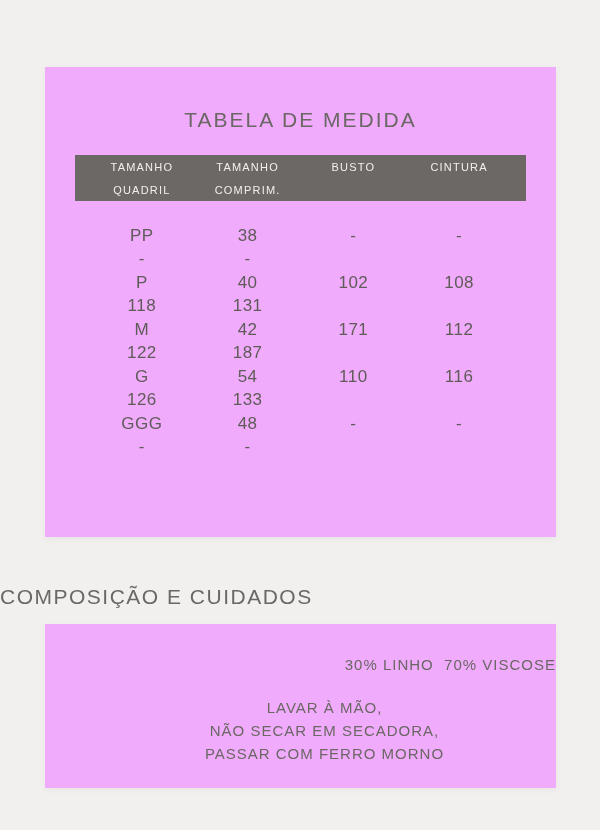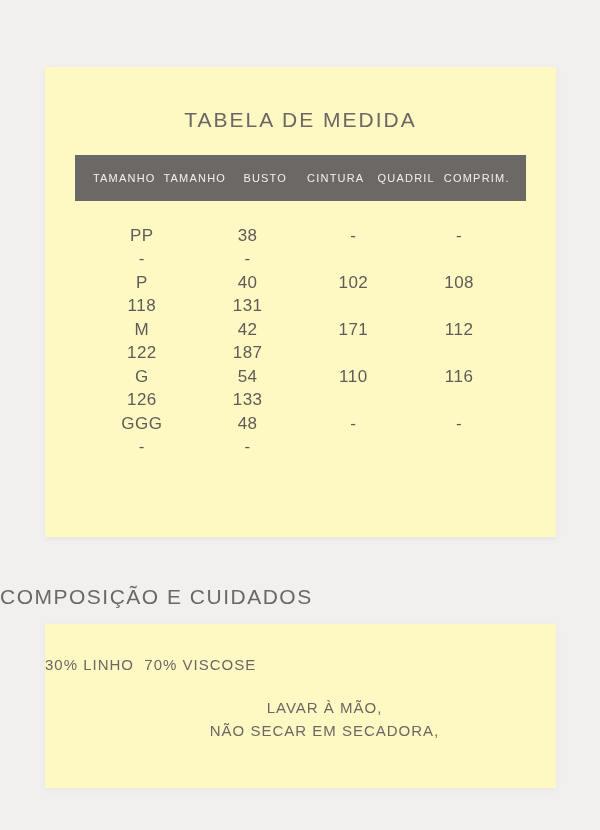--- a/index.html
+++ b/index.html
@@ -7,21 +7,21 @@
     width: 600px; height: 830px;
     font-family: "Liberation Sans", sans-serif;
     overflow: hidden;
   }
   body { background: #f2f0ef; position: relative; }
 
   .panel {
     position: absolute;
     left: 45px;
     width: 511px;
-    background: #fef9c3;
+    background: #f0abfc;
     box-shadow: 0 2px 6px rgba(90,80,75,0.06);
   }
   .panel-top  { top: 67px;  height: 470px; }
   .panel-bottom { top: 624px; height: 164px; }
 
   .chart-title {
     position: absolute;
     top: 40px; left: 0; right: 0;
     text-align: center;
     font-size: 21px;
@@ -29,21 +29,21 @@
     letter-spacing: 2px;
     color: #6b6764;
   }
 
   .header-bar {
     position: absolute;
     top: 88px; left: 30px; right: 30px;
     height: 46px;
     background: #6c6865;
     display: grid;
-    grid-template-columns: repeat(6, 1fr);
+    grid-template-columns: repeat(4, 1fr);
     align-items: center;
     padding: 0 14px;
   }
   .header-bar .cell {
     text-align: center;
     font-size: 11px;
     letter-spacing: 1.2px;
     color: #f2f0ee;
     white-space: nowrap;
   }
@@ -73,21 +73,21 @@
     text-align: left;
     font-size: 21px;
     line-height: 24px;
     letter-spacing: 1.5px;
     color: #6b6764;
   }
 
   .composition {
     position: absolute;
     top: 32px; left: 0; right: 0;
-    text-align: left;
+    text-align: right;
     font-size: 15px;
     letter-spacing: 1px;
     color: #6b6764;
     white-space: pre-wrap;
   }
   .care-lines {
     position: absolute;
     top: 72px; left: 0; right: 0;
     text-align: center;
     padding-left: 48px;
@@ -156,14 +156,15 @@
     </div>
 </div>
 
 <div class="section-title">COMPOSIÇÃO E CUIDADOS</div>
 
 <div class="panel panel-bottom">
   <div class="composition">30% LINHO  70% VISCOSE</div>
   <div class="care-lines" id="care-lines">
       <div class="care-line">LAVAR À MÃO,</div>
       <div class="care-line">NÃO SECAR EM SECADORA,</div>
+      <div class="care-line">PASSAR COM FERRO MORNO</div>
     </div>
 </div>
 
 </body></html>

